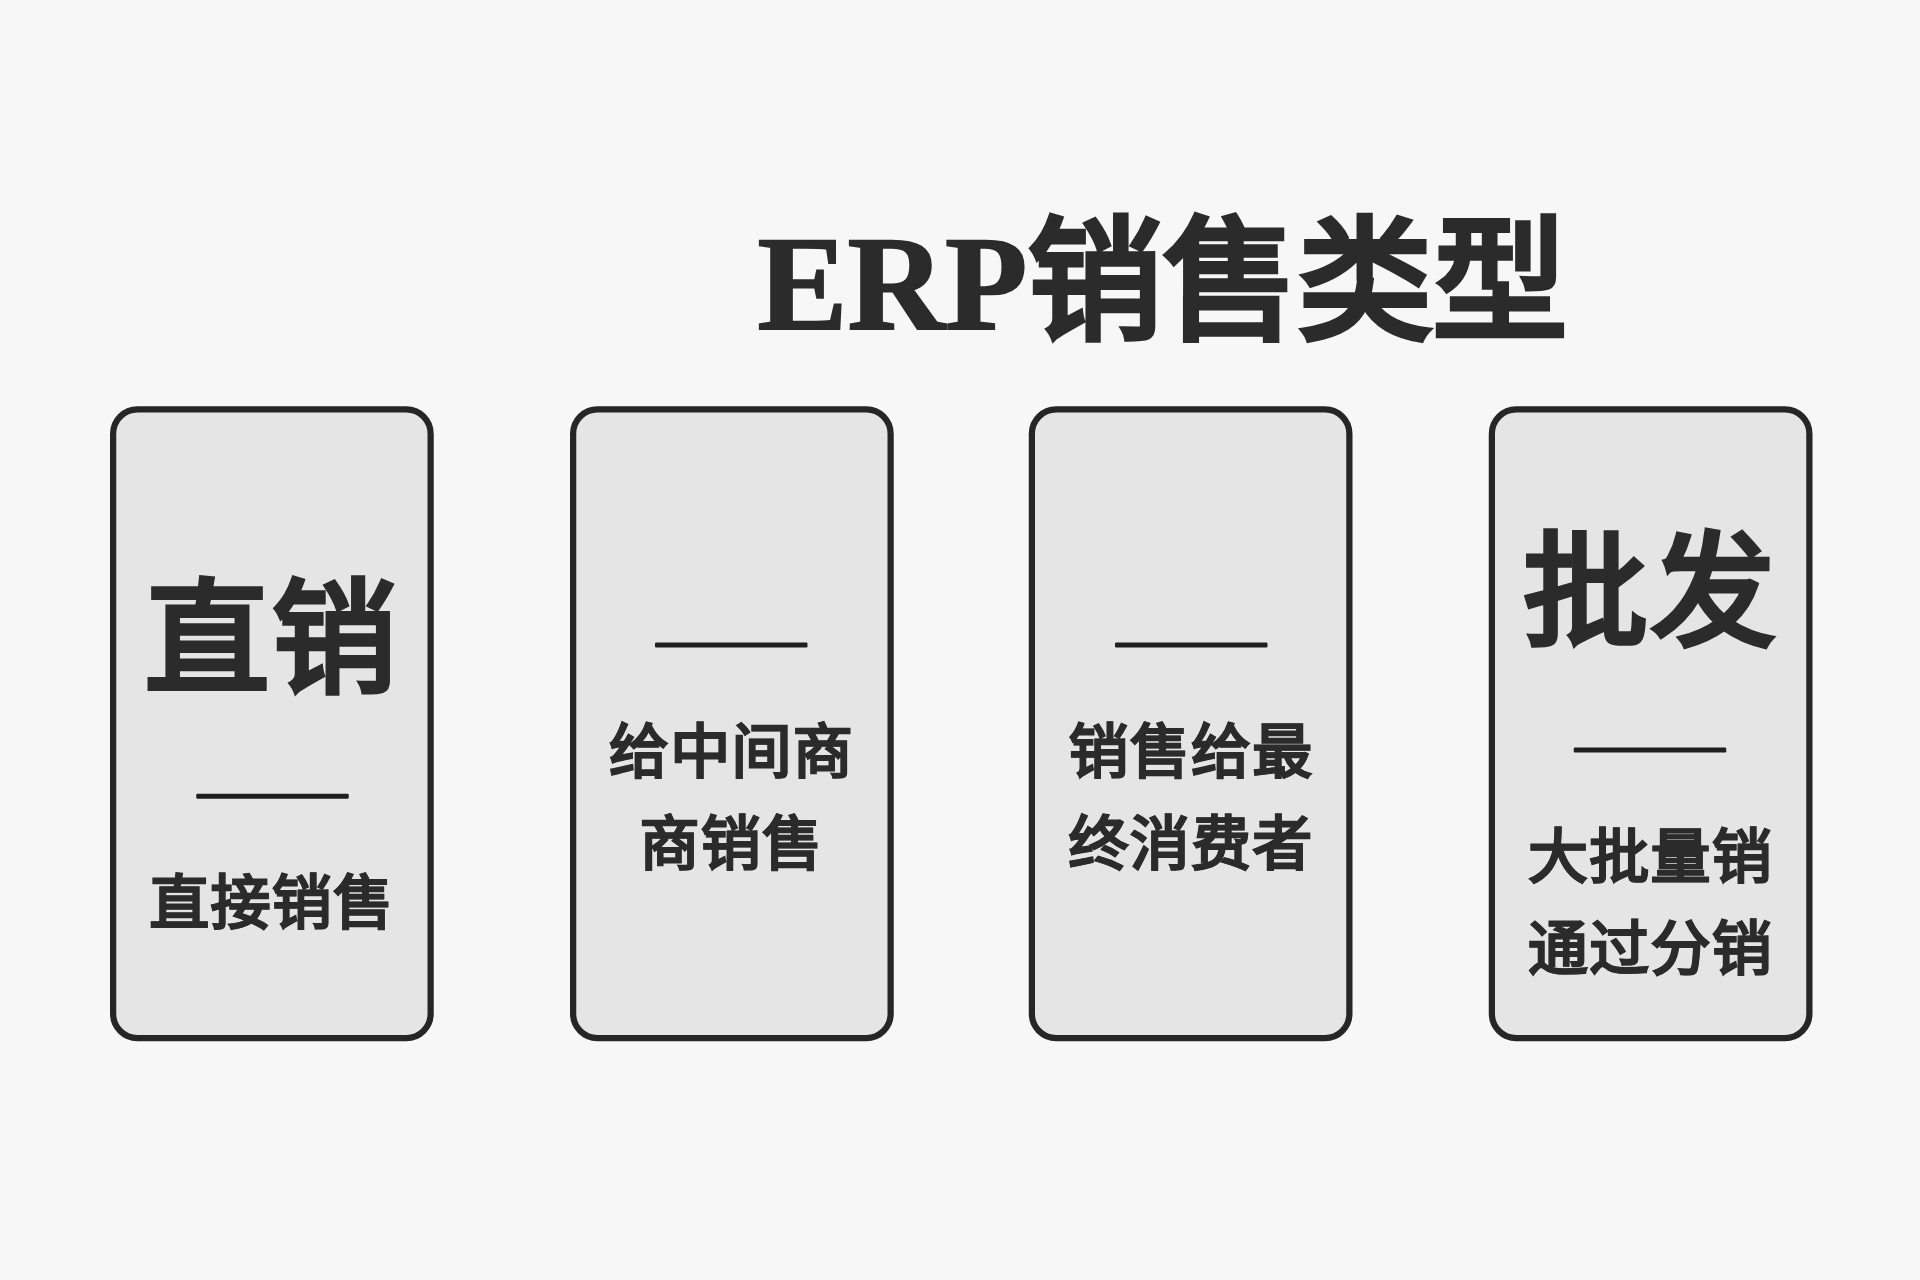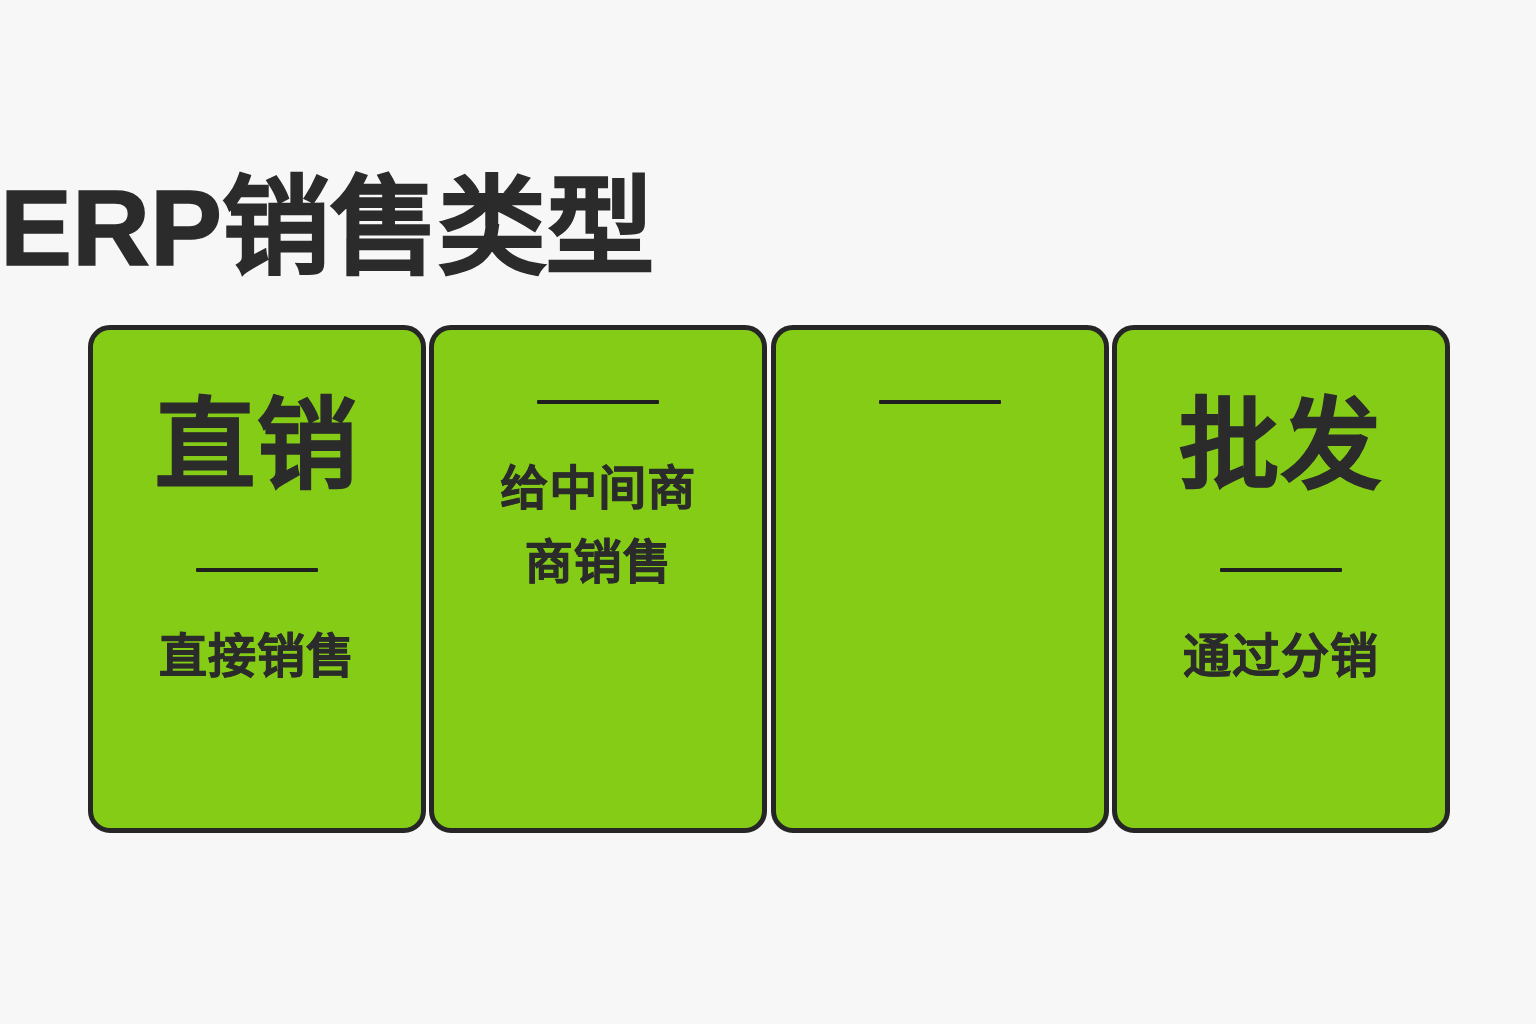--- a/index.html
+++ b/index.html
@@ -23,54 +23,55 @@
     background: #f7f7f7;
     box-sizing: border-box;
   }
 
   
   .poster-title {
     position: absolute;
     left: 0;
     top: 96px;
     width: 1254px;
-    text-align: left;
+    text-align: right;
     font-size: 108px;
     line-height: 120px;
     font-weight: 900;
     letter-spacing: 0px;
     color: #2b2b2b;
     white-space: nowrap;
+    font-family: Liberation Serif, serif;
     -webkit-text-stroke: 1.5px #2b2b2b;
   }
 
   
   .card-row {
     position: absolute;
     left: 88px;
     top: 325px;
     width: 1362px;
     height: 508px;
     display: flex;
     justify-content: space-between;
     align-items: stretch;
   }
 
   .card {
     position: relative;
-    width: 338px;
+    width: 259px;
     height: 508px;
     box-sizing: border-box;
     border: 5px solid #262626;
     border-radius: 22px;
-    background: #84cc16;
+    background: #e5e5e5;
     display: flex;
     flex-direction: column;
     align-items: center;
-    justify-content: flex-start;
+    justify-content: center;
   }
 
   .card-headline {
     margin-top: 62px;
     font-size: 100px;
     line-height: 106px;
     font-weight: 900;
     color: #2b2b2b;
     letter-spacing: 2px;
     white-space: nowrap;
@@ -122,24 +123,29 @@
     <div class="card">
       <div class="card-divider"></div>
       <div class="card-desc">
         <span class="desc-line">给中间商</span>
         <span class="desc-line">商销售</span>
       </div>
     </div>
 
     <div class="card">
       <div class="card-divider"></div>
+      <div class="card-desc">
+        <span class="desc-line">销售给最</span>
+        <span class="desc-line">终消费者</span>
+      </div>
     </div>
 
     <div class="card">
       <div class="card-headline">批发</div>
       <div class="card-divider"></div>
       <div class="card-desc">
+        <span class="desc-line">大批量销</span>
         <span class="desc-line">通过分销</span>
       </div>
     </div>
 
   </div>
 </div>
 
 </body></html>

